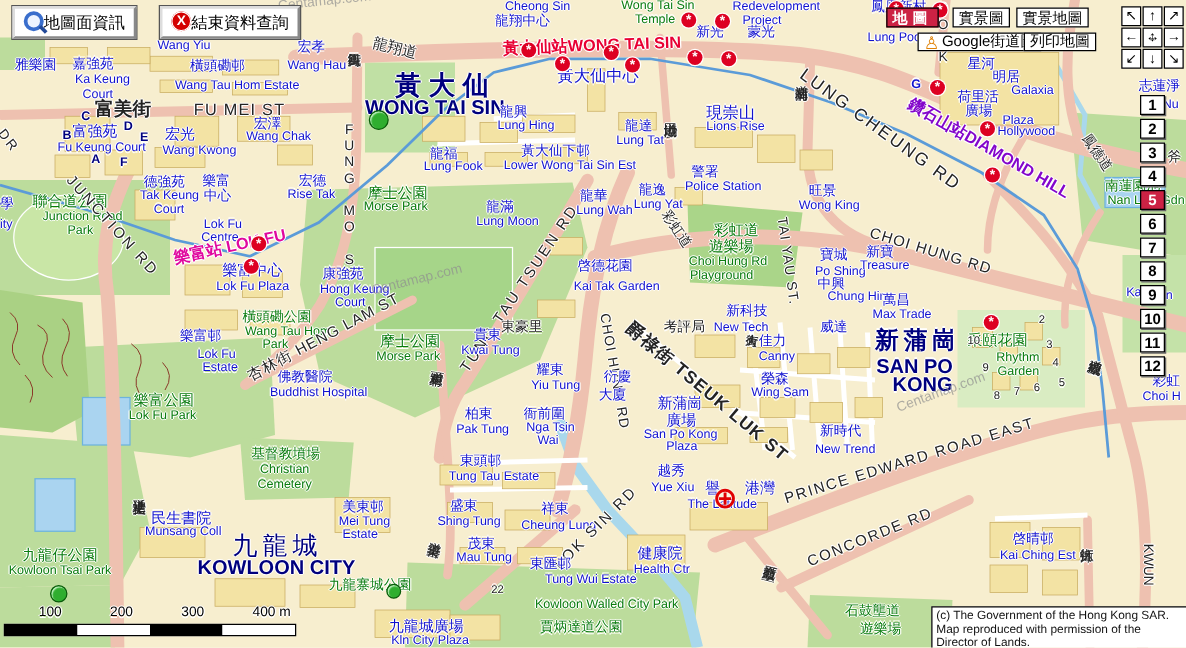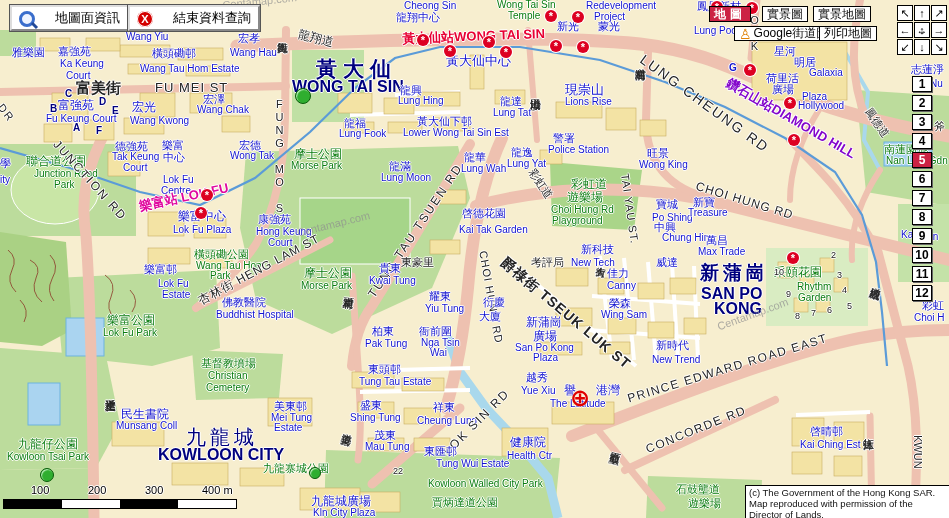--- a/index.html
+++ b/index.html
@@ -17,21 +17,21 @@
   .vup{writing-mode:vertical-rl;text-orientation:upright;letter-spacing:1px;}
   
   .train{position:absolute;width:12px;height:12px;border-radius:50%;background:#dd0022;
          color:#fff;font-size:11px;line-height:13px;text-align:center;font-weight:bold;
          box-shadow:0 0 0 1px #fff;}
   .gdot{position:absolute;border-radius:50%;background:#2fae2f;border:1px solid #0a5c0a;
         box-shadow:inset 1px 1px 1px #bff0bf;}
   .target{position:absolute;color:#e00000;font-weight:bold;
           text-shadow:0 0 2px #fff;}
   
-  .uibtn{position:absolute;display:flex;align-items:flex-end;gap:20px;background:#fff;
+  .uibtn{position:absolute;display:flex;align-items:flex-start;gap:0;background:#fff;
          border:2px outset #ddd;box-shadow:0 0 0 1px #555;font-size:13px;color:#000;
          padding:2px 7px;cursor:pointer;white-space:nowrap;}
   .smallbtn{position:absolute;display:flex;align-items:center;justify-content:center;gap:2px;
             background:#fff;border:1px solid #000;font-size:12px;color:#000;cursor:pointer;
             padding:1px 4px;white-space:nowrap;}
   .selbtn{background:#cc2244;color:#fff;font-weight:bold;letter-spacing:4px;}
   .mag{position:relative;width:10px;height:10px;border:3px solid #3a6ecc;border-radius:50%;
        background:#eef4ff;display:inline-block;}
   .mag::after{content:"";position:absolute;width:7px;height:3px;background:#234a99;
        left:9px;top:10px;transform:rotate(45deg);}
@@ -304,21 +304,21 @@
       <div class="lbl c-blue" style="left: 162px; top: 140px; font-size: 11px;">樂富</div>
       <div class="lbl c-blue" style="left: 163px; top: 152px; font-size: 11px;">中心</div>
       <div class="lbl c-blue" style="left: 163px; top: 175px; font-size: 10px;">Lok Fu</div>
       <div class="lbl c-blue" style="left: 161px; top: 186px; font-size: 10px;">Centre</div>
       <div class="lbl c-magenta" style="left: 138px; top: 200px; font-size: 13px; font-weight: bold; transform: rotate(-12deg); transform-origin: 0px 0px;">樂富站 LOK FU</div>
       <div class="lbl c-blue" style="left: 178px; top: 210px; font-size: 12px;">樂富中心</div>
       <div class="lbl c-blue" style="left: 173px; top: 225px; font-size: 10px;">Lok Fu Plaza</div>
       <div class="lbl c-blue" style="left: 0px; top: 158px; font-size: 11px;">學</div>
       <div class="lbl c-blue" style="left: 0px; top: 175px; font-size: 10px;">ity</div>
       <div class="lbl c-blue" style="left: 239px; top: 140px; font-size: 11px;">宏德</div>
-      <div class="lbl c-blue" style="left: 230px; top: 151px; font-size: 10px;">Wong Tak</div>
+      <div class="lbl c-blue" style="left: 230px; top: 151px; font-size: 10px;">Rise Tak</div>
       <div class="lbl c-green" style="left: 294px; top: 148px; font-size: 12px;">摩士公園</div>
       <div class="lbl c-green" style="left: 291px; top: 161px; font-size: 10px;">Morse Park</div>
       <div class="lbl c-blue" style="left: 389px; top: 161px; font-size: 11px;">龍滿</div>
       <div class="lbl c-blue" style="left: 381px; top: 173px; font-size: 10px;">Lung Moon</div>
       <div class="lbl c-black" style="left: 366px; top: 293px; font-size: 12px; letter-spacing: 2px; transform: rotate(-56deg); transform-origin: 0px 0px;">TUNG TAU TSUEN RD</div>
       <div class="lbl c-blue" style="left: 258px; top: 214px; font-size: 11px;">康強苑</div>
       <div class="lbl c-blue" style="left: 256px; top: 227px; font-size: 10px;">Hong Keung</div>
       <div class="lbl c-blue" style="left: 268px; top: 238px; font-size: 10px;">Court</div>
       <div class="lbl c-green" style="left: 194px; top: 249px; font-size: 11px;">橫頭磡公園</div>
       <div class="lbl c-green" style="left: 196px; top: 261px; font-size: 10px;">Wang Tau Hom</div>

